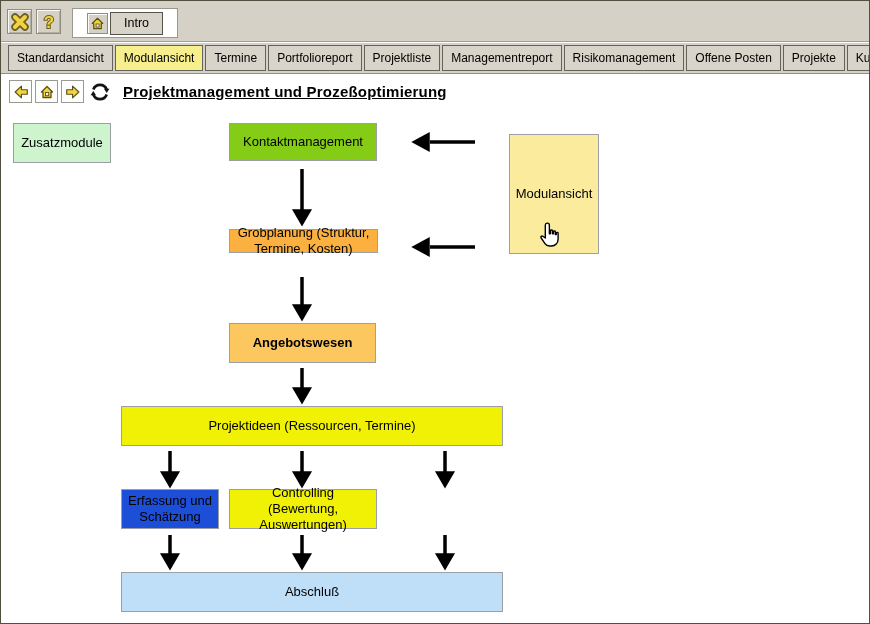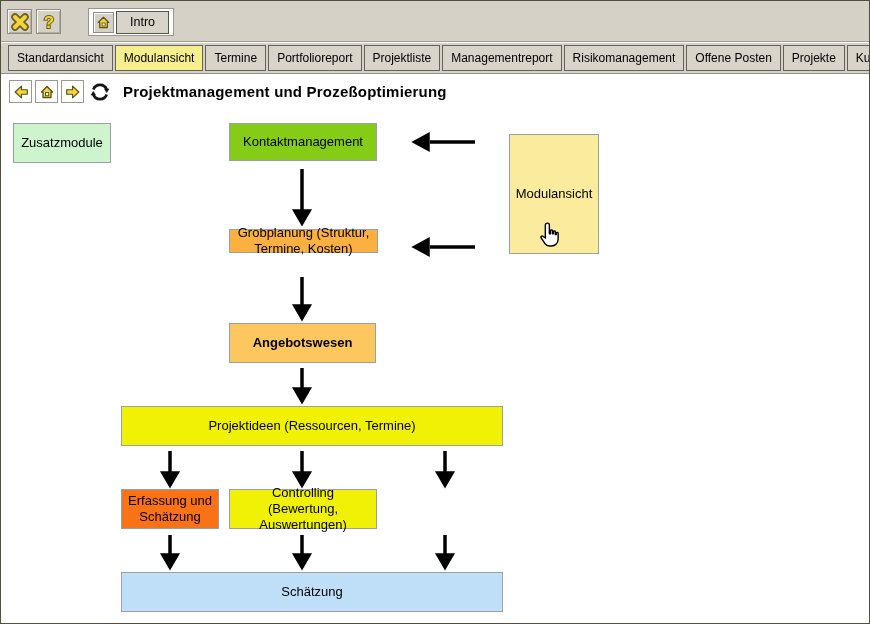--- a/index.html
+++ b/index.html
@@ -19,21 +19,21 @@
     position:absolute; top:8px; width:25px; height:25px;
     background:#d5d1c7; border:1px solid #8f8c82;
     box-shadow: inset 1px 1px 0 #fbfaf7, inset -1px -1px 0 #b1aea4;
     display:flex; align-items:center; justify-content:center; cursor:pointer;
   }
   .tbtn.close { left:6px; }
   .tbtn.help  { left:35px; }
   .intro-strip {
     position:absolute; left:71px; top:7px; height:28px;
     background:#fff; border:1px solid #9a978d;
-    display:flex; align-items:center; padding:4px;margin-left:16px;
+    display:flex; align-items:center; padding:14px;
   }
   .intro-home {
     width:21px; height:21px; background:#d5d1c7;
     border:1px solid #8f8c82;
     box-shadow: inset 1px 1px 0 #fbfaf7;
     display:flex; align-items:center; justify-content:center; cursor:pointer;
   }
   .intro-tab {
     height:23px; line-height:21px; margin-left:2px; padding:0 13px;
     background:#d8d4ca; border:1px solid #55544a;
@@ -59,37 +59,37 @@
     background:#fdfdfb; border:1px solid #9a9a94;
     display:flex; align-items:center; justify-content:center; cursor:pointer;
   }
   .navbtn.back { left:8px; } .navbtn.home { left:34px; } .navbtn.fwd { left:60px; }
   .nav-refresh {
     position:absolute; left:86px; top:78px; width:25px; height:25px;
     display:flex; align-items:center; justify-content:center; cursor:pointer;
   }
   .page-title {
     position:absolute; left:122px; top:82px;
-    font-size:15px; font-weight:bold; letter-spacing:.2px;
+    font-size:15px; font-weight:bold; letter-spacing:.2px;text-decoration:underline;
   }
 
   
   .fbox {
     position:absolute; border:1px solid #9aa0a6;
     display:flex; align-items:center; justify-content:center;
     text-align:center; font-size:13px; line-height:16px;
     padding:0 6px; cursor:pointer;
   }
   .b-zusatz    { left:12px;  top:122px; width:98px;  height:40px; background:#cdf4cc; }
   .b-kontakt   { left:228px; top:122px; width:148px; height:38px; background:#84cc16; }
   .b-ideen     { left:508px; top:133px; width:90px;  height:120px; background:#faec9c; }
   .b-grob      { left:228px; top:228px; width:149px; height:24px; background:#fbb040; }
   .b-angebot   { left:228px; top:322px; width:147px; height:40px; background:#fcc75f;font-weight:bold; }
   .b-fein      { left:120px; top:405px; width:382px; height:40px; background:#f1f105; }
-  .b-erfassung { left:120px; top:488px; width:98px;  height:40px; background:#f97316; }
+  .b-erfassung { left:120px; top:488px; width:98px;  height:40px; background:#1d4ed8; }
   .b-controlling{left:228px; top:488px; width:148px; height:40px; background:#f1f105; }
   .b-abrechnung{ left:385px; top:488px; width:117px; height:40px; background:#f1f105; }
   .b-abschluss { left:120px; top:571px; width:382px; height:40px; background:#bfdff9; }
 
   .flow-svg { position:absolute; left:0; top:0; width:868px; height:622px; pointer-events:none; }
   .cursor-svg { position:absolute; left:536px; top:220px; pointer-events:none; }
 </style>
 </head>
 <body>
 
@@ -159,21 +159,21 @@
   <div class="page-title">Projektmanagement und Prozeßoptimierung</div>
 
   <div class="fbox b-zusatz">Zusatzmodule</div>
   <div class="fbox b-kontakt">Kontaktmanagement</div>
   <div class="fbox b-ideen">Modulansicht</div>
   <div class="fbox b-grob">Grobplanung (Struktur, Termine, Kosten)</div>
   <div class="fbox b-angebot">Angebotswesen</div>
   <div class="fbox b-fein">Projektideen (Ressourcen, Termine)</div>
   <div class="fbox b-erfassung">Erfassung und Schätzung</div>
   <div class="fbox b-controlling">Controlling (Bewertung, Auswertungen)</div>
-  <div class="fbox b-abschluss">Schätzung</div>
+  <div class="fbox b-abschluss">Abschluß</div>
 
   <svg class="flow-svg" viewBox="0 0 868 622">
     <g stroke="#000" stroke-width="3.5" fill="#000">
       <g>
         <line x1="301" y1="168" x2="301" y2="211"></line>
           <polygon points="294,210 308,210 301,222"></polygon>
       </g>
       <g>
         <line x1="301" y1="276" x2="301" y2="306"></line>
           <polygon points="294,305 308,305 301,317"></polygon>

